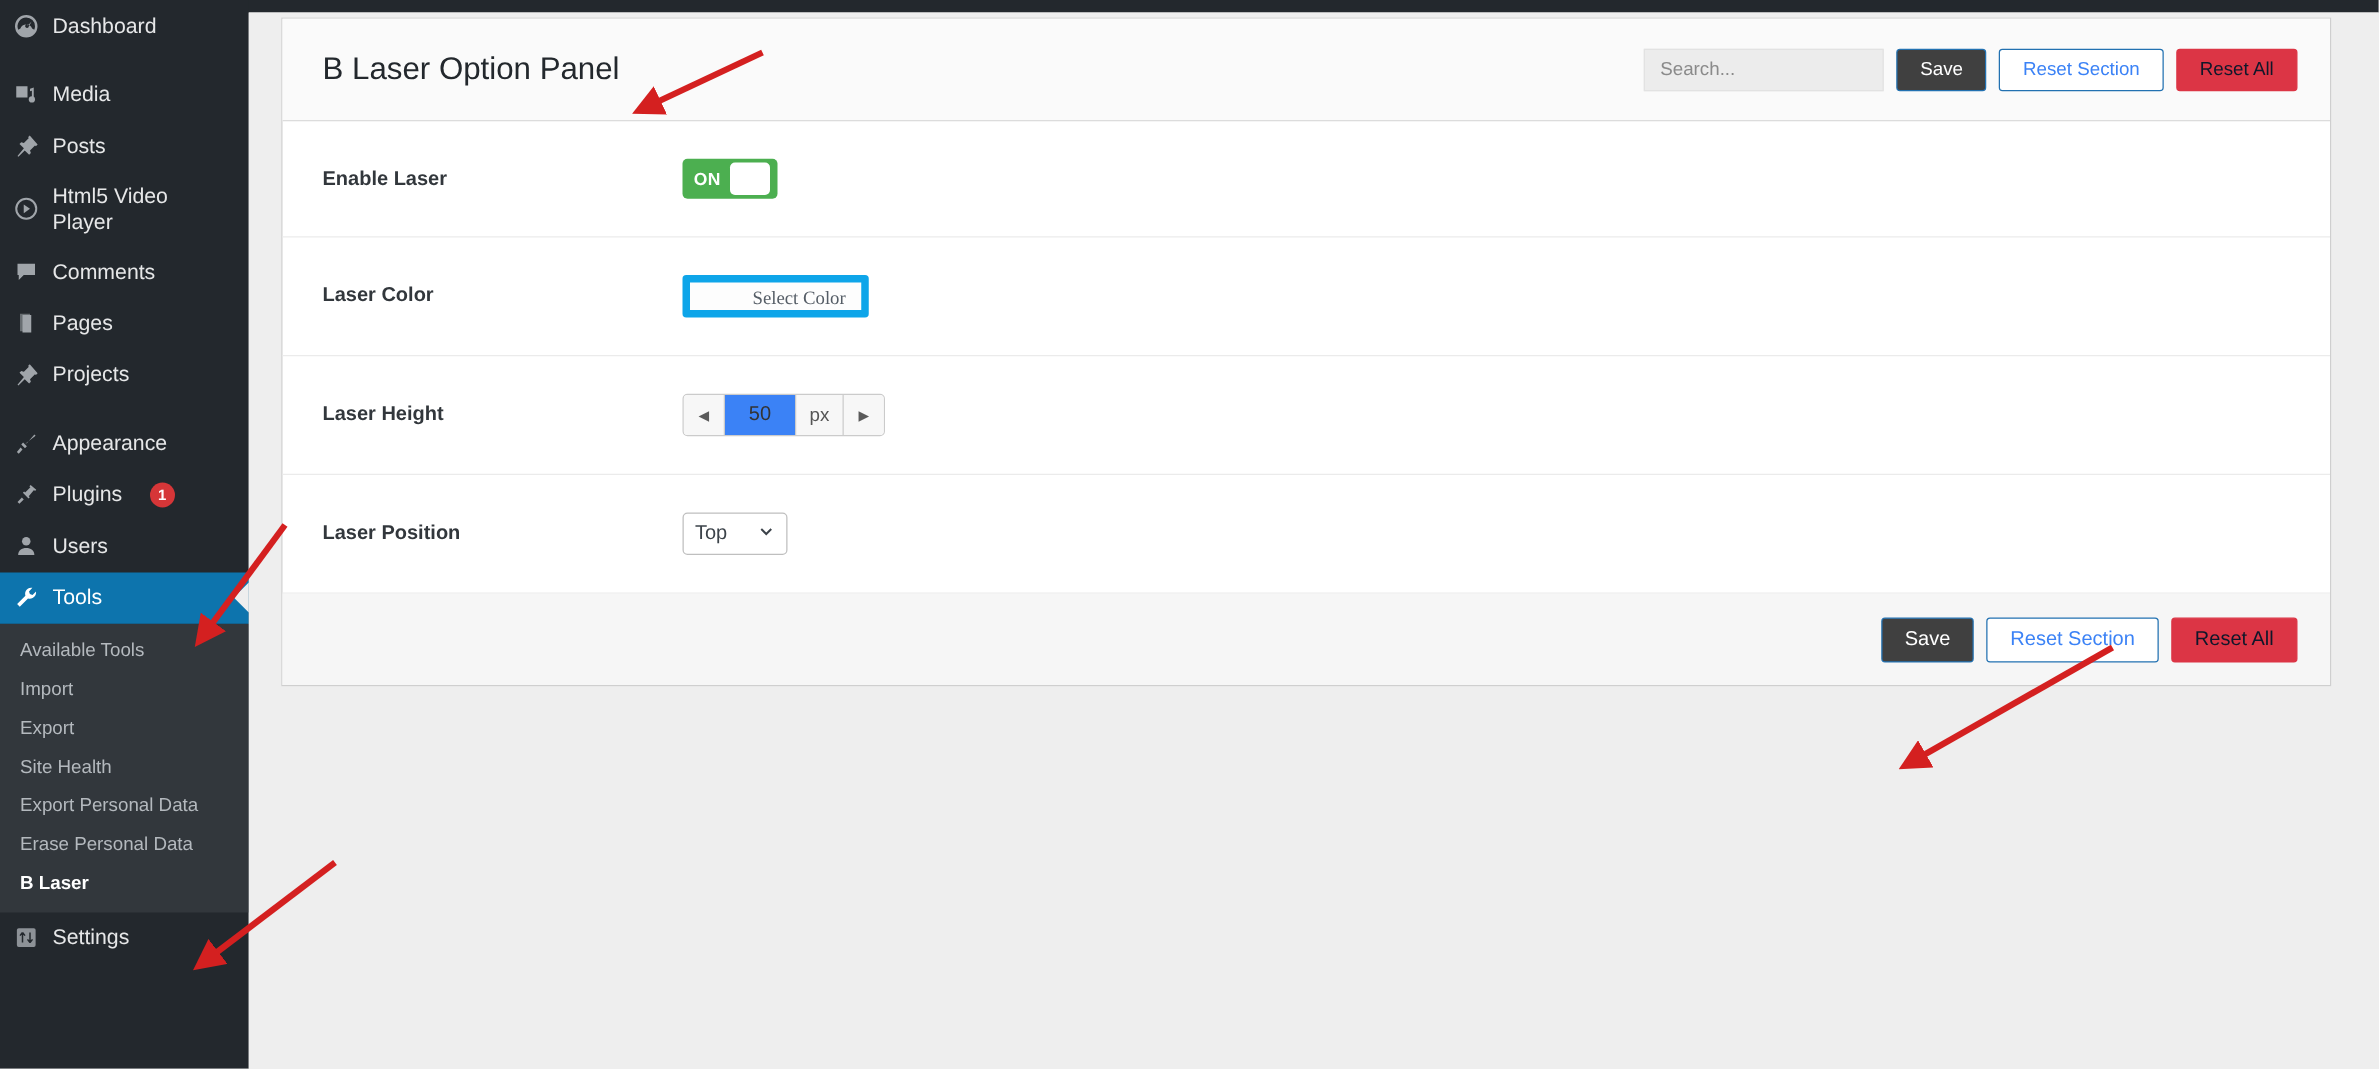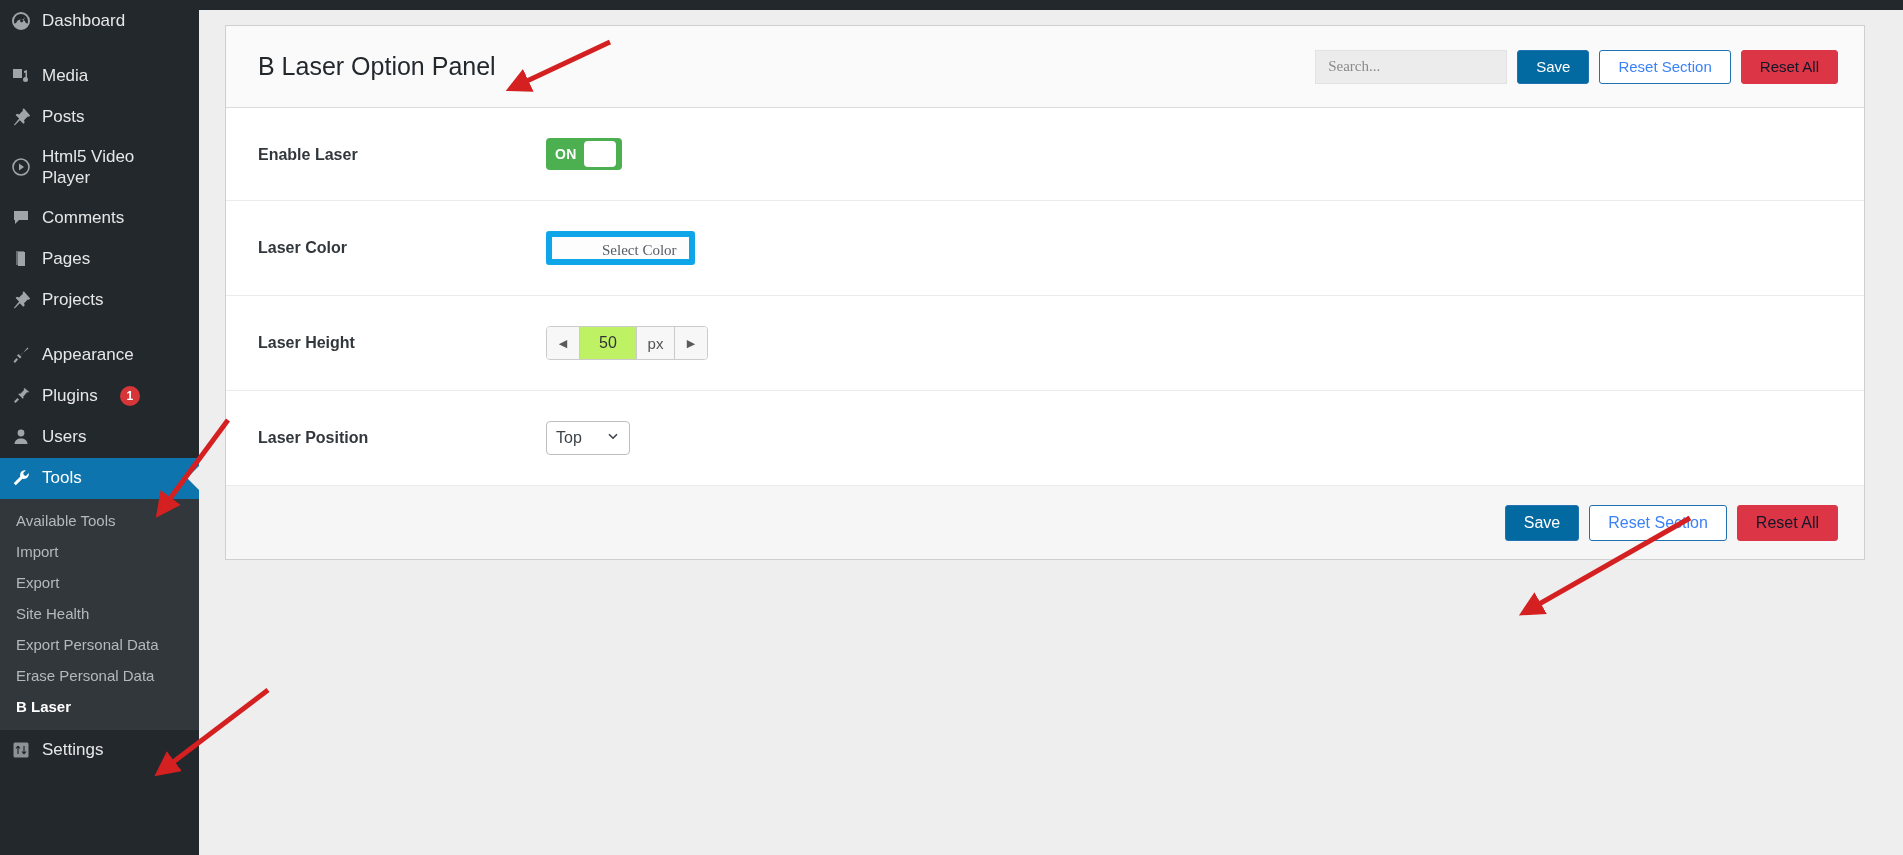--- a/index.html
+++ b/index.html
@@ -65,21 +65,21 @@
     font-size: 15px;
     color: #b4b9be;
   }
   .submenu-item.current { color: #ffffff; font-weight: bold; }
 
   
   .content {
     position: absolute; top: 10px; left: 199px;
     width: 1704px; height: 845px;
     background: #eeeeee;
-    padding: 15px 0 0 26px;
+    padding: 4px 0 0 26px;
   }
   .panel {
     width: 1640px;
     background: #ffffff;
     border: 1px solid #cfcfcf;
   }
 
   .panel-header {
     display: flex; align-items: center; justify-content: space-between;
     height: 82px;
@@ -94,35 +94,35 @@
   }
   .header-right { display: flex; align-items: center; gap: 10px; }
 
   .search-input {
     width: 192px; height: 34px;
     background: #ececec;
     border: 1px solid #e2e2e2;
     padding: 0 12px;
     font-size: 15px;
     color: #32373c;
-    font-family: Liberation Serif, serif;
+    font-family: Liberation Sans, sans-serif;
   }
   .search-input::placeholder { color: #8a8a8a; }
 
   .btn {
     height: 34px;
     padding: 0 18px;
     font-size: 15px;
     border-radius: 3px;
     cursor: pointer;
     font-family: "Liberation Sans", sans-serif;
     display: inline-flex; align-items: center; justify-content: center;
     white-space: nowrap;
   }
-  .btn-save { background: #0369a1; border: 1px solid #2271b1; color: #fff; }
+  .btn-save { background: #404040; border: 1px solid #2271b1; color: #fff; }
   .btn-reset-section { background: #fff; border: 1px solid #2271b1; color: #3b82f6; }
   .btn-reset-all { background: #dc3545; border: 1px solid #dc3545; color: #0f172a; }
 
   
   .field {
     display: flex; align-items: flex-start;
     min-height: 93px;
     padding: 30px 26px 30px 32px;
     border-bottom: 1px solid #ebebeb;
   }
@@ -187,21 +187,21 @@
     display: flex; align-items: center; justify-content: center;
     color: #5a5a5a; font-size: 11px;
     cursor: pointer;
   }
   .spinner .sp-btn.right { border-right: none; border-left: 1px solid #cbcbcb; }
   .spinner .sp-value {
     width: 56px;
     border: none; outline: none;
     text-align: center;
     font-size: 16px; color: #333;
-    background: #bef264;
+    background: #3b82f6;
     font-family: "Liberation Sans", sans-serif;
   }
   .spinner .sp-unit {
     display: flex; align-items: center; justify-content: center;
     width: 38px;
     background: #f7f7f7;
     border-left: 1px solid #cbcbcb;
     font-size: 15px; color: #555;
   }
 

